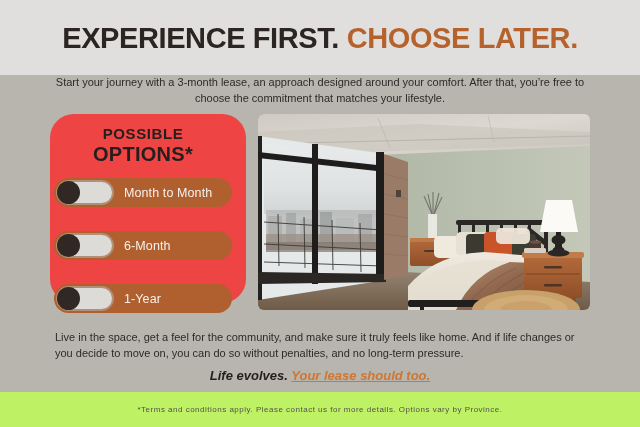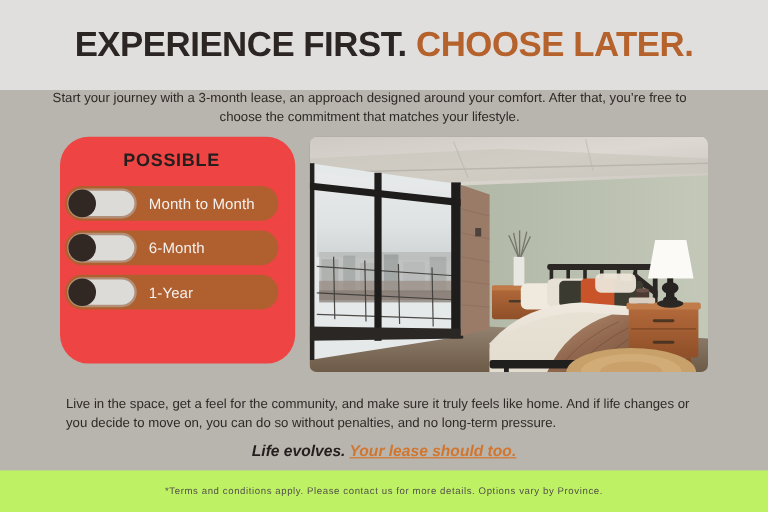--- a/index.html
+++ b/index.html
@@ -45,21 +45,21 @@
     white-space: nowrap;
     line-height: 1;
     padding-top: 2px;
   }
   .headline .h-dark  { color: #2b2523; }
   .headline .h-accent{ color: #b5622c; }
 
   
   .intro {
     position: absolute;
-    left: 43px; top: 74px;
+    left: 55px; top: 74px;
     width: 530px;
     text-align: center;
     font-size: 11px;
     line-height: 16px;
     color: #2e2a27;
   }
 
   
   .options-card {
     position: absolute;
@@ -87,21 +87,21 @@
     font-size: 20px;
     font-weight: bold;
     letter-spacing: 0.3px;
     margin-top: 3px;
   }
 
   .toggle-list {
     margin-top: 14px;
     display: flex;
     flex-direction: column;
-    gap: 8px;
+    gap: 24px;
   }
 
   .toggle-row {
     position: relative;
     height: 29px;
     background: #b0602f;
     border-radius: 15px;
     display: flex;
     align-items: center;
   }
@@ -196,20 +196,21 @@
       <span class="h-dark">EXPERIENCE FIRST.</span>
       <span class="h-accent">CHOOSE LATER.</span>
     </div>
   </div>
 
   <div class="intro">Start your journey with a 3-month lease, an approach designed around your comfort.  After that, you’re free to choose the commitment that matches your lifestyle.</div>
 
   <div class="options-card">
     <div class="opt-title">
       <span class="t-small">POSSIBLE</span>
+      <span class="t-big">OPTIONS*</span>
     </div>
 
     <div class="toggle-list">
 
       <div class="toggle-row">
         <div class="switch">
           <div class="knob"></div>
         </div>
         <div class="toggle-label">Month to Month</div>
       </div>

